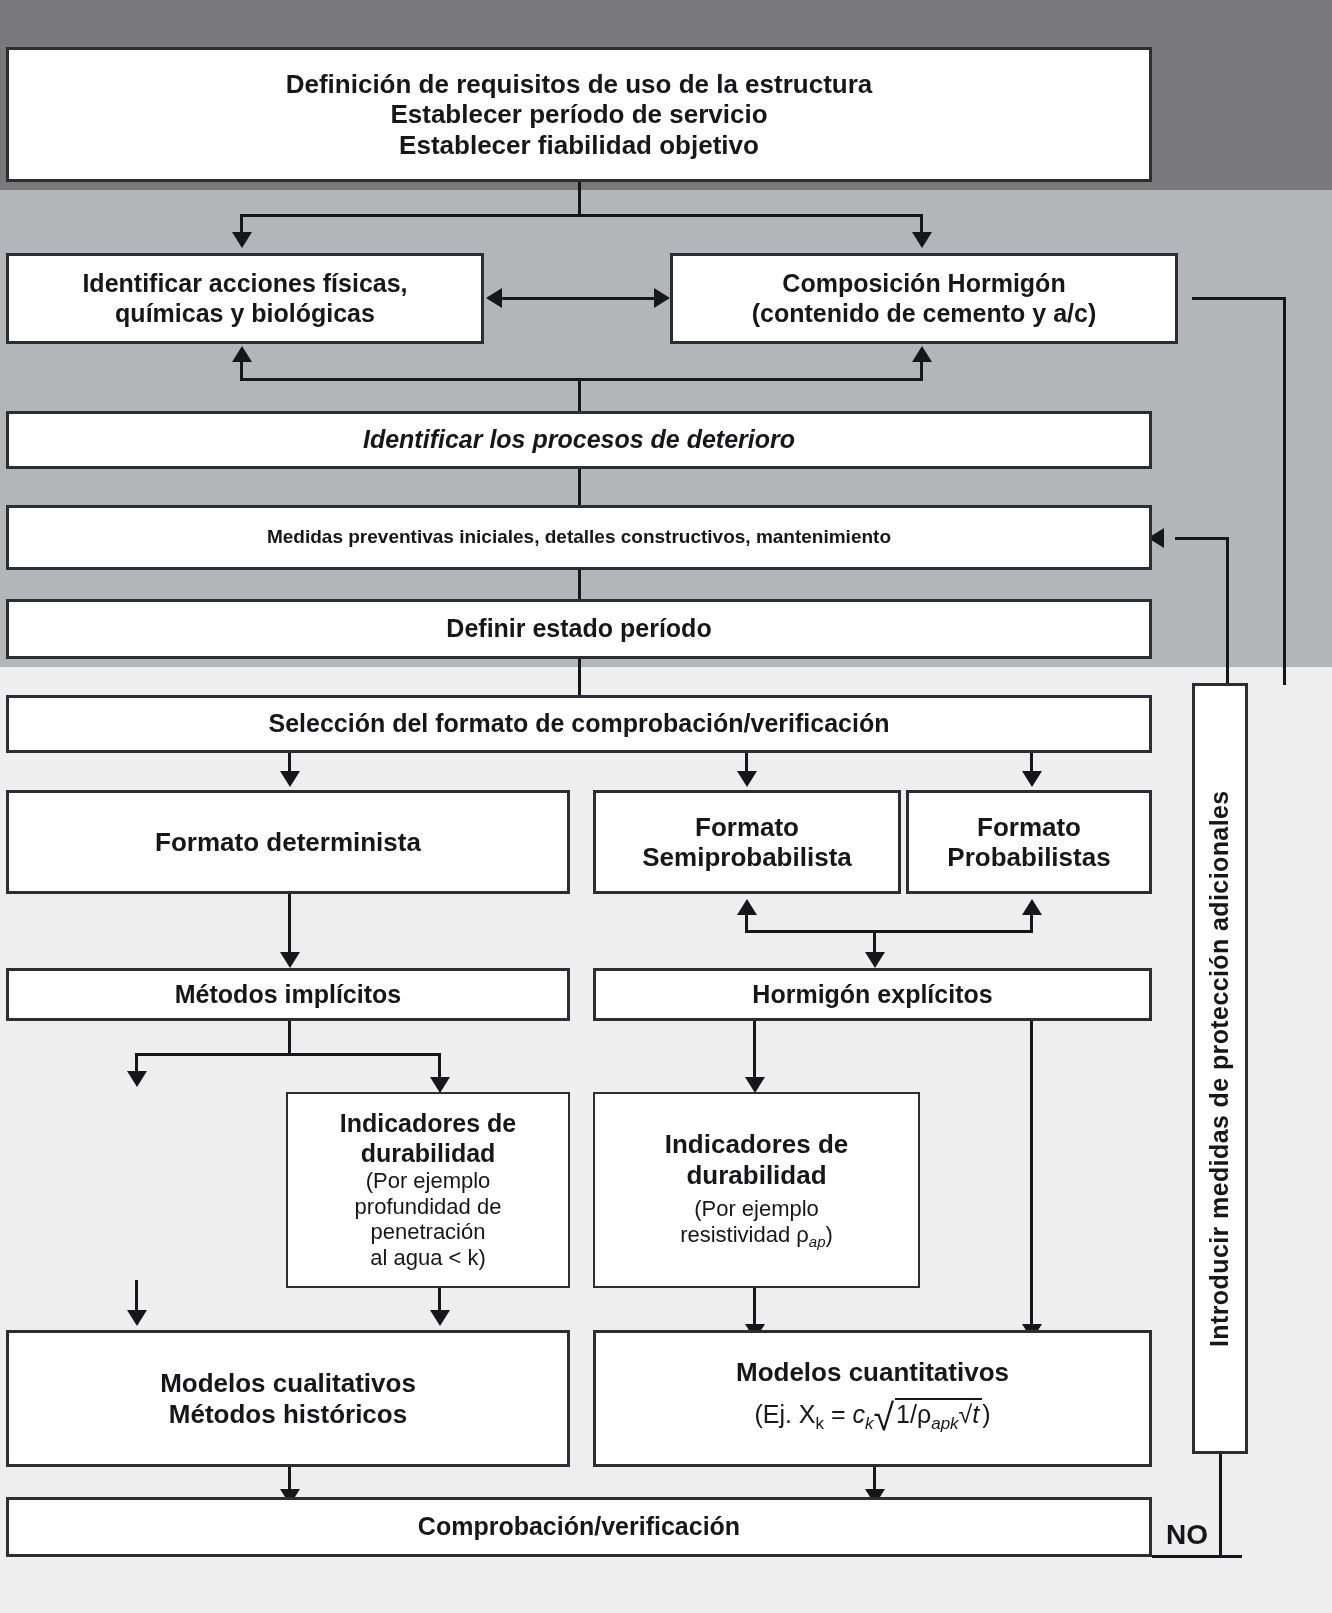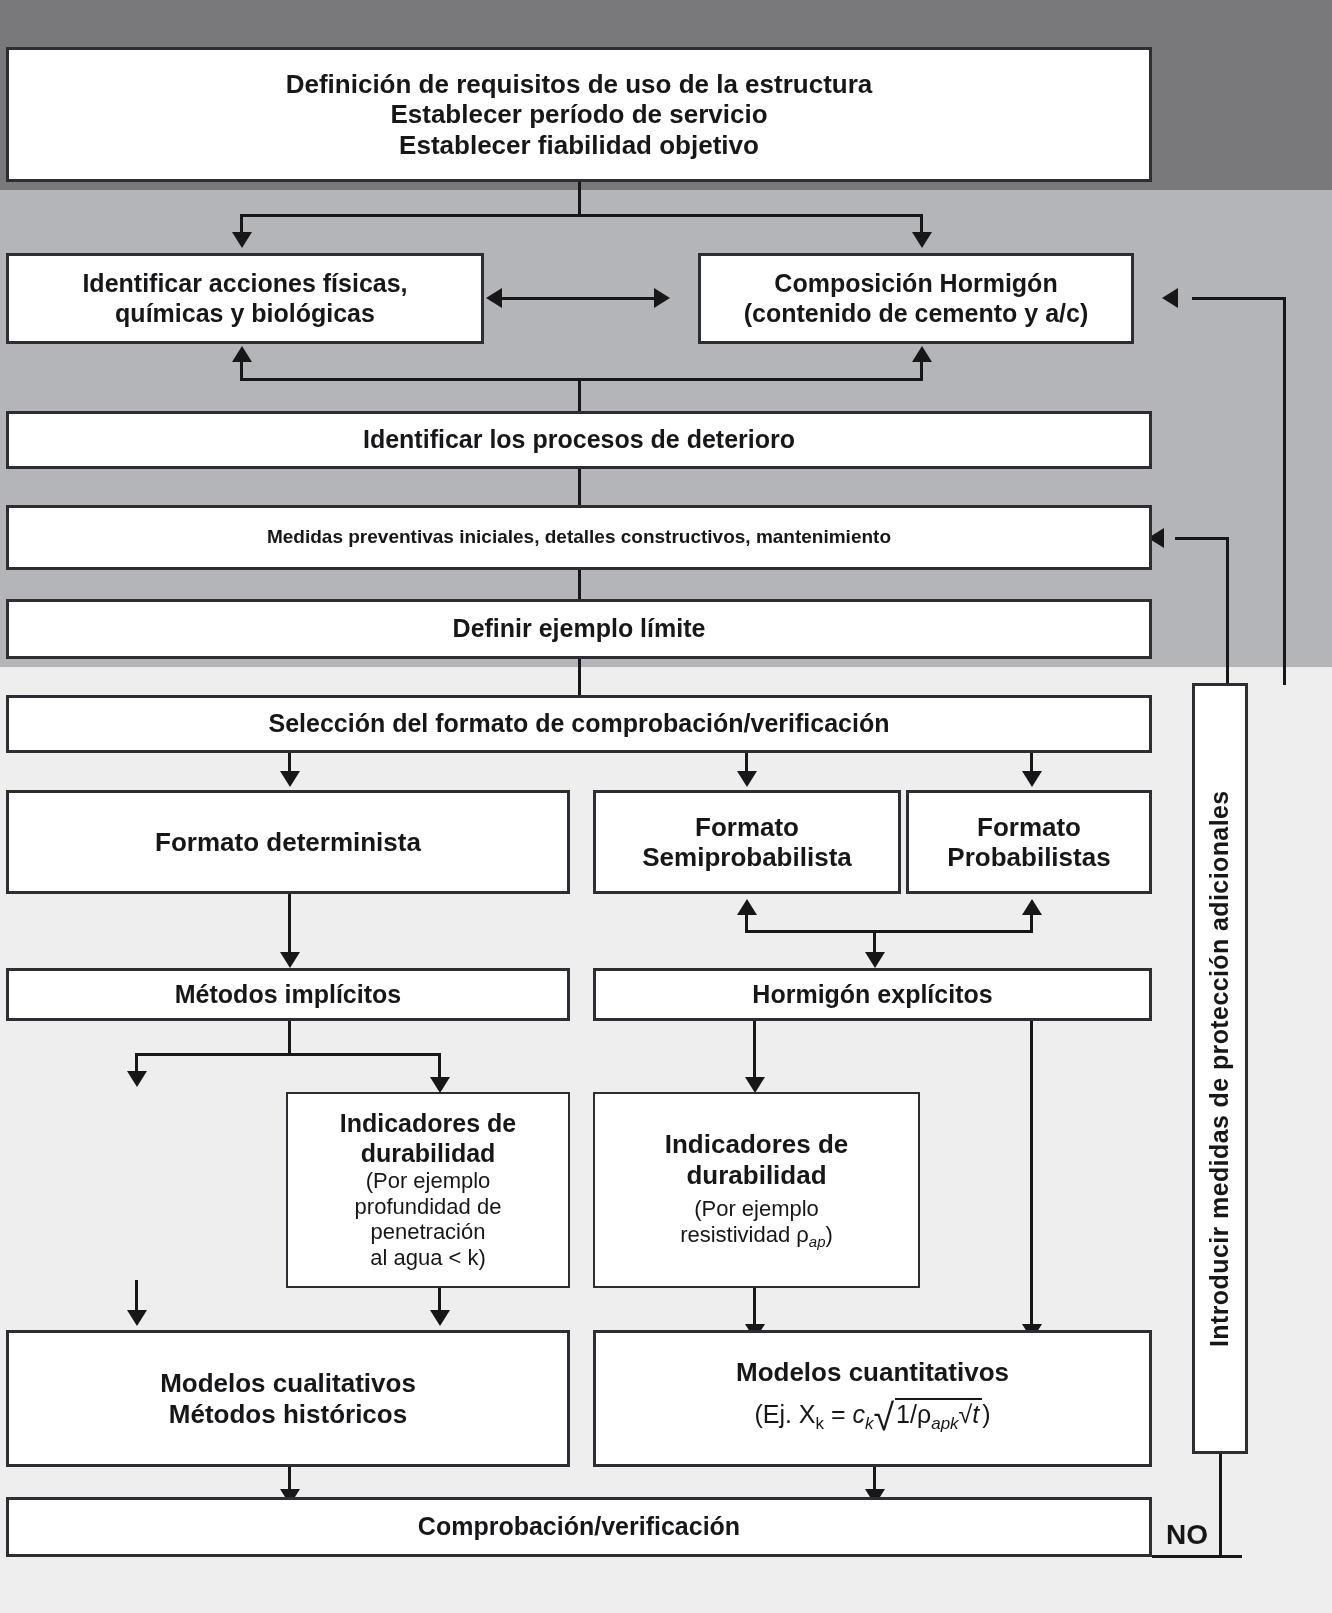--- a/index.html
+++ b/index.html
@@ -118,50 +118,50 @@
   <div class="arw arw-d" style="left:232px; top:232px;"></div>
 
   <div class="ln lnv" style="left:920px; top:214px; height:22px;"></div>
   <div class="arw arw-d" style="left:912px; top:232px;"></div>
 
   <div class="box" style="left:6px; top:253px; width:478px; height:91px; font-size:25px;">
     <div class="ttl">Identificar acciones físicas,</div>
     <div class="ttl">químicas y biológicas</div>
   </div>
 
-  <div class="box" style="left:670px; top:253px; width:436px; height:91px; font-size:25px;margin-left:28px;">
+  <div class="box" style="left:670px; top:253px; width:508px; height:91px; font-size:25px;">
     <div class="ttl">Composición Hormigón</div>
     <div class="ttl">(contenido de cemento y a/c)</div>
   </div>
 
   <div class="ln lnh" style="left:502px; top:297px; width:152px;"></div>
   <div class="arw arw-l" style="left:486px; top:288px;"></div>
   <div class="arw arw-r" style="left:654px; top:288px;"></div>
 
   <div class="ln lnh" style="left:240px; top:378px; width:683px;"></div>
   <div class="ln lnv" style="left:240px; top:362px; height:19px;"></div>
   <div class="arw arw-u" style="left:232px; top:346px;"></div>
   <div class="ln lnv" style="left:920px; top:362px; height:19px;"></div>
   <div class="arw arw-u" style="left:912px; top:346px;"></div>
   <div class="ln lnv" style="left:578px; top:378px; height:35px;"></div>
 
-  <div class="box" style="left:6px; top:411px; width:1146px; height:58px; font-size:25px;">
+  <div class="box" style="left:6px; top:411px; width:1146px; height:58px; font-size:25px;font-style:italic;">
     <div class="ttl">Identificar los procesos de deterioro</div>
   </div>
 
   <div class="ln lnv" style="left:578px; top:469px; height:38px;"></div>
 
   <div class="box" style="left:6px; top:505px; width:1146px; height:65px; font-size:19px;">
     <div class="ttl">Medidas preventivas iniciales, detalles constructivos, mantenimiento</div>
   </div>
 
   <div class="ln lnv" style="left:578px; top:570px; height:31px;"></div>
 
   <div class="box" style="left:6px; top:599px; width:1146px; height:60px; font-size:25px;">
-    <div class="ttl">Definir ejemplo límite</div>
+    <div class="ttl">Definir estado período</div>
   </div>
 
   <div class="ln lnv" style="left:578px; top:659px; height:36px;"></div>
 
   <div class="box" style="left:6px; top:695px; width:1146px; height:58px; font-size:25px;">
     <div class="ttl">Selección del formato de comprobación/verificación</div>
   </div>
 
   <div class="ln lnv" style="left:288px; top:753px; height:22px;"></div>
   <div class="arw arw-d" style="left:280px; top:771px;"></div>

